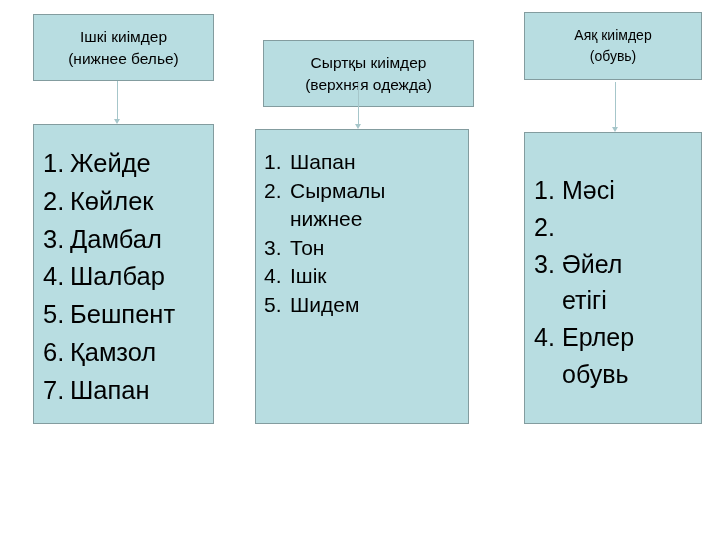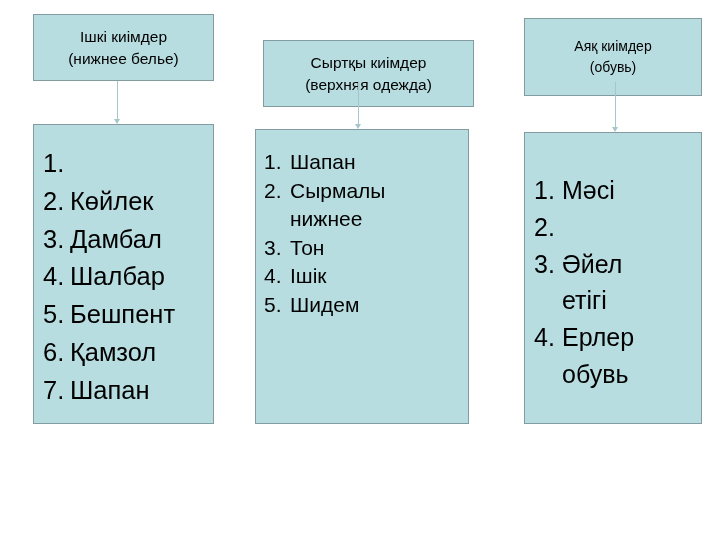--- a/index.html
+++ b/index.html
@@ -29,20 +29,21 @@
 <div class="box head" style="left:33px; top:14px; width:181px; height:67px;">
   <div>Ішкі киімдер</div>
   <div>(нижнее белье)</div>
 </div>
 <div class="line" style="left:117px; top:81px; height:39px;"></div>
 <div class="arrow" style="left:114px; top:119px;"></div>
 <div class="box" style="left:33px; top:124px; width:181px; height:300px;">
   <ol class="listA">
     <li>
         <span class="num">1.</span>
+        <span class="lbl">Жейде</span>
       </li>
     <li>
         <span class="num">2.</span>
         <span class="lbl">Көйлек</span>
       </li>
     <li>
         <span class="num">3.</span>
         <span class="lbl">Дамбал</span>
       </li>
     <li>
@@ -88,21 +89,21 @@
         <span class="num">4.</span>
         <span class="lbl">Ішік</span>
       </li>
     <li>
         <span class="num">5.</span>
         <span class="lbl">Шидем</span>
       </li>
   </ol>
 </div>
 
-<div class="box head small" style="left:524px; top:18px; width:178px; height:78px;">
+<div class="box head small" style="left:524px; top:12px; width:178px; height:68px;">
   <div>Аяқ киімдер</div>
   <div>(обувь)</div>
 </div>
 <div class="line" style="left:615px; top:82px; height:46px;"></div>
 <div class="arrow" style="left:612px; top:127px;"></div>
 <div class="box" style="left:524px; top:132px; width:178px; height:292px;">
   <ol class="listC">
     <li>
         <span class="num">1.</span>
         <span class="lbl">Мәсі</span>

